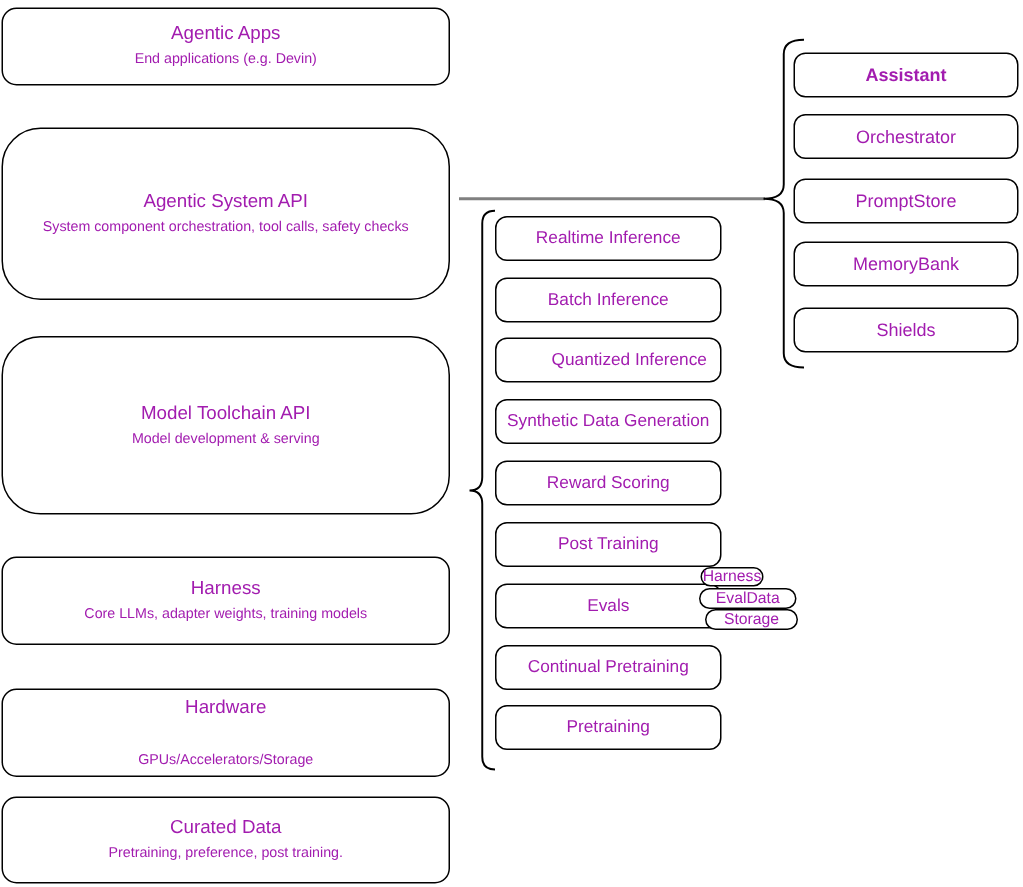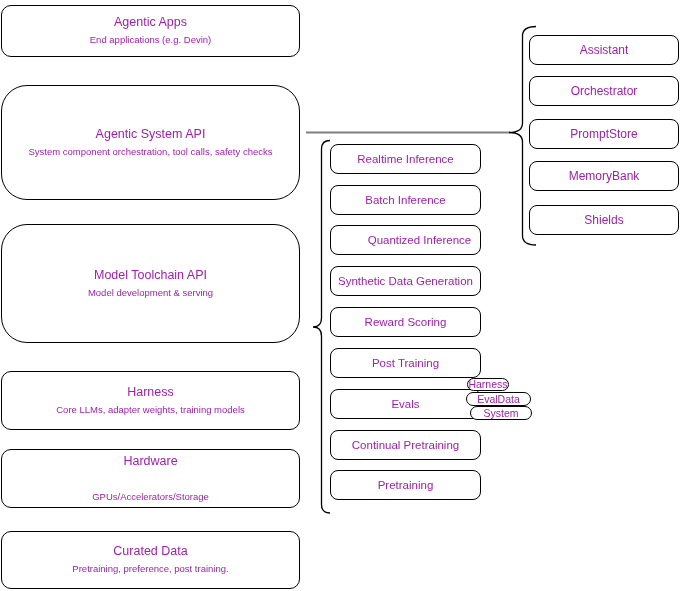--- a/index.html
+++ b/index.html
@@ -64,21 +64,21 @@
     <div class="subtitle">Model development &amp; serving</div>
   </div>
   <div class="node lbox" style="top:85px;height:115px;border-radius:26px;">
     <div class="title">Agentic System API</div>
     <div class="subtitle">System component orchestration, tool calls, safety checks</div>
   </div>
   <div class="node lbox" style="top:371px;height:59px;border-radius:10px;">
     <div class="title">Harness</div>
     <div class="subtitle">Core LLMs, adapter weights, training models</div>
   </div>
-  <div class="node lbox" style="top:449px;height:59px;border-radius:10px;gap:23px;">
+  <div class="node lbox" style="top:459px;height:59px;border-radius:10px;gap:23px;">
     <div class="title">Hardware</div>
     <div class="subtitle">GPUs/Accelerators/Storage</div>
   </div>
   <div class="node lbox" style="top:531px;height:58px;border-radius:10px;">
     <div class="title">Curated Data</div>
     <div class="subtitle">Pretraining, preference, post training.</div>
   </div>
 
   <div class="node mbox" style="top:144px;">
     <span>Realtime Inference</span>
@@ -108,24 +108,24 @@
     <span>Pretraining</span>
   </div>
 
   <div class="pill" style="left:467px;top:378px;width:42px;height:13px;">
     <span>Harness</span>
   </div>
   <div class="pill" style="left:466px;top:392px;width:65px;height:14px;">
     <span>EvalData</span>
   </div>
   <div class="pill" style="left:470px;top:406px;width:62px;height:14px;">
-    <span>System</span>
+    <span>Storage</span>
   </div>
 
-  <div class="node rbox" style="top:35px;">
+  <div class="node rbox" style="top:35px;font-weight:bold;">
     <span>Assistant</span>
   </div>
   <div class="node rbox" style="top:76px;">
     <span>Orchestrator</span>
   </div>
   <div class="node rbox" style="top:119px;">
     <span>PromptStore</span>
   </div>
   <div class="node rbox" style="top:161px;">
     <span>MemoryBank</span>

